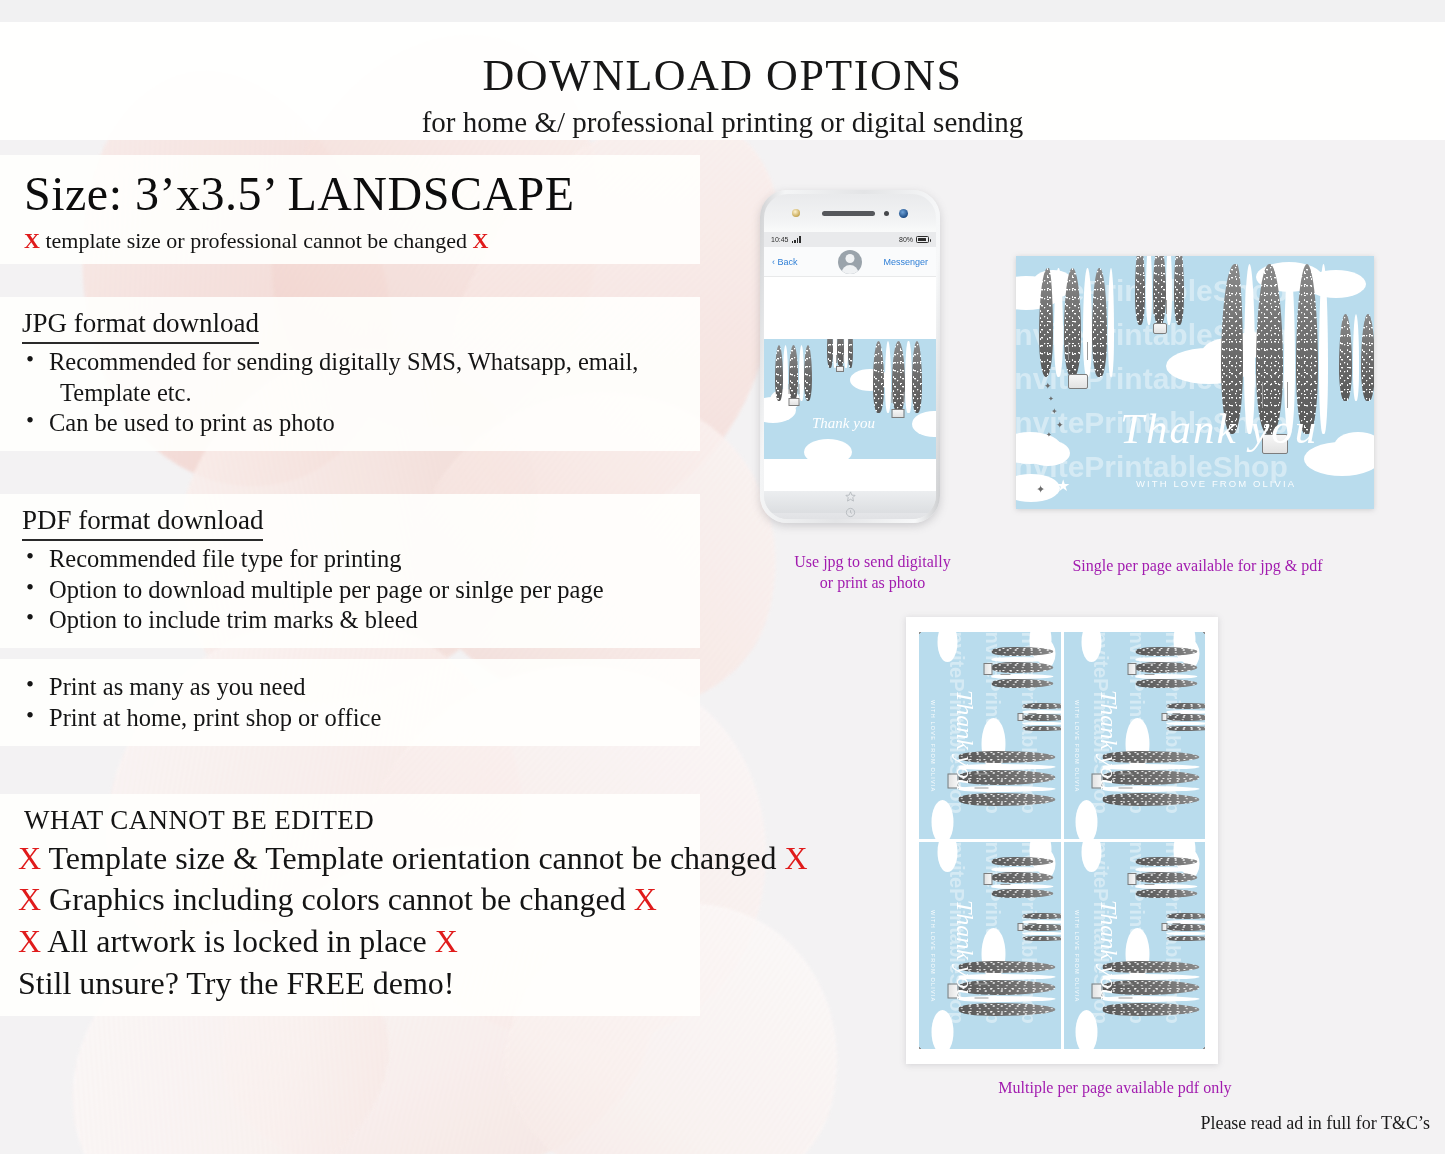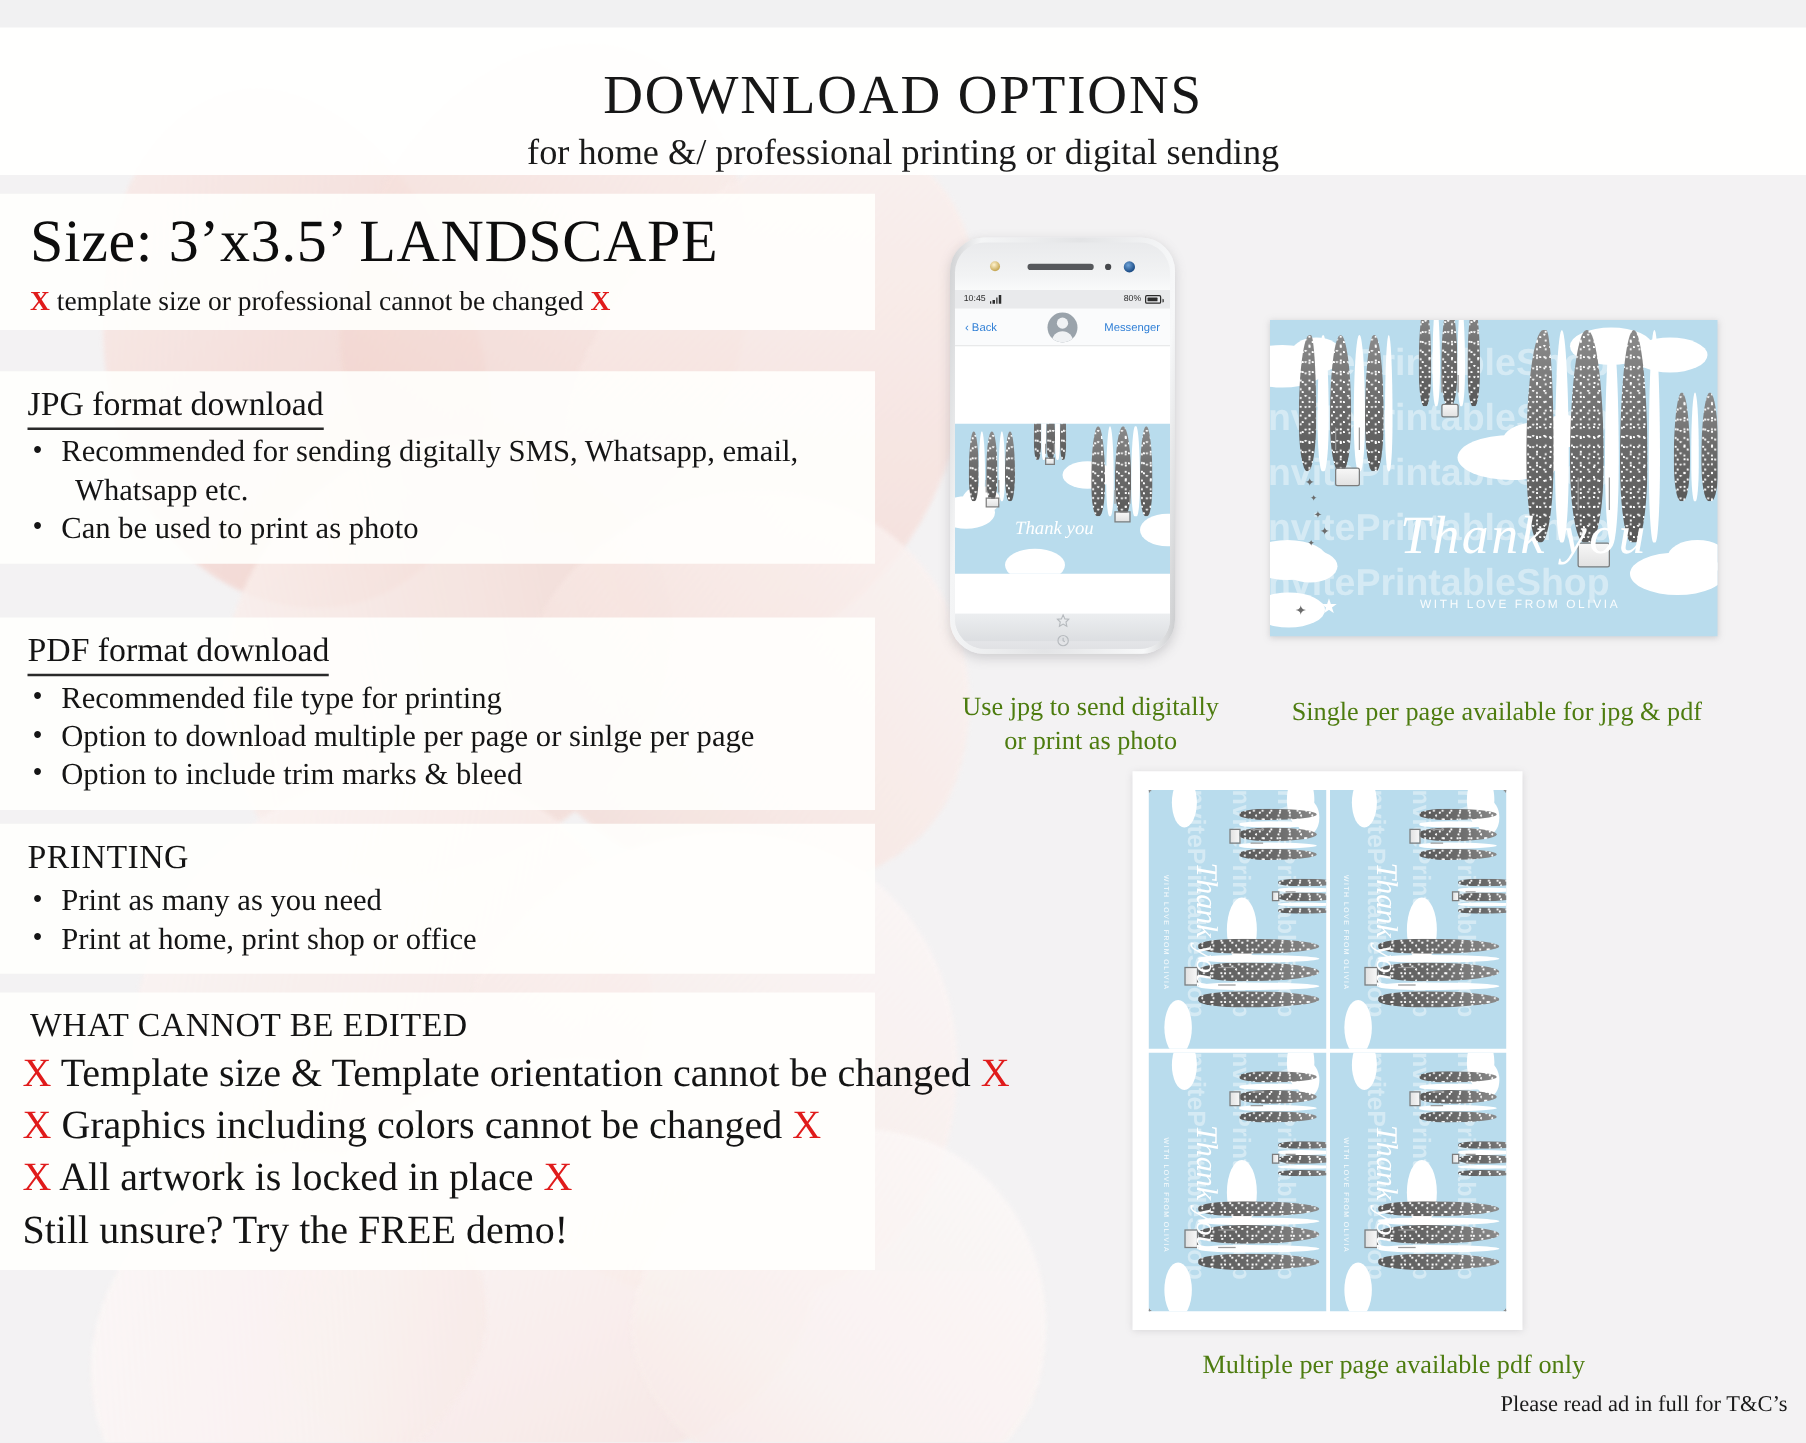--- a/index.html
+++ b/index.html
@@ -226,21 +226,21 @@
   
   #single-card-wrap { position: absolute; left: 1016px; top: 256px; width: 358px; height: 253px; }
   #single-card {
     width: 100%; height: 100%;
     box-shadow: 0 1px 5px rgba(140,140,145,.35);
   }
 
   
   .caption {
     position: absolute; text-align: center;
-    font-size: 21px; color: #4d7c0f; line-height: 1.30;
+    font-size: 16px; color: #a21caf; line-height: 1.30;
   }
   #cap-phone  { left: 740px; top: 552px; width: 265px; }
   #cap-single { left: 1010px; top: 556px; width: 375px; }
   #cap-multi  { left: 880px; top: 1078px; width: 470px; text-align: center; }
   #cap-tc     { left: 1000px; top: 1112px; width: 430px; text-align: right;
                 font-size: 18px; color: #1a1a1a; }
 
   
   #sheet {
     position: absolute; left: 906px; top: 617px; width: 312px; height: 447px;
@@ -293,36 +293,35 @@
     <span class="x-mark">X</span>
     <span>template size or professional cannot be changed</span>
     <span class="x-mark">X</span>
   </div>
 </div>
 
 <div class="panel" id="panel-jpg">
   <div class="panel-title underlined">JPG format download</div>
   <ul class="bullets">
     <li>Recommended for sending digitally SMS, Whatsapp, email,</li>
-    <li class="cont">Whatsapp etc.</li>
+    <li class="cont">Template etc.</li>
     <li>Can be used to print as photo</li>
   </ul>
 </div>
 
 <div class="panel" id="panel-pdf">
   <div class="panel-title underlined">PDF format download</div>
   <ul class="bullets">
     <li>Recommended file type for printing</li>
     <li>Option to download multiple per page or sinlge per page</li>
     <li>Option to include trim marks &amp; bleed</li>
   </ul>
 </div>
 
 <div class="panel" id="panel-printing">
-  <div class="panel-title">PRINTING</div>
   <ul class="bullets">
     <li>Print as many as you need</li>
     <li>Print at home, print shop or office</li>
   </ul>
 </div>
 
 <div class="panel" id="panel-locked">
   <div class="panel-title">WHAT CANNOT BE EDITED</div>
   <div class="locked-line">
     <span class="x-mark">X</span>

